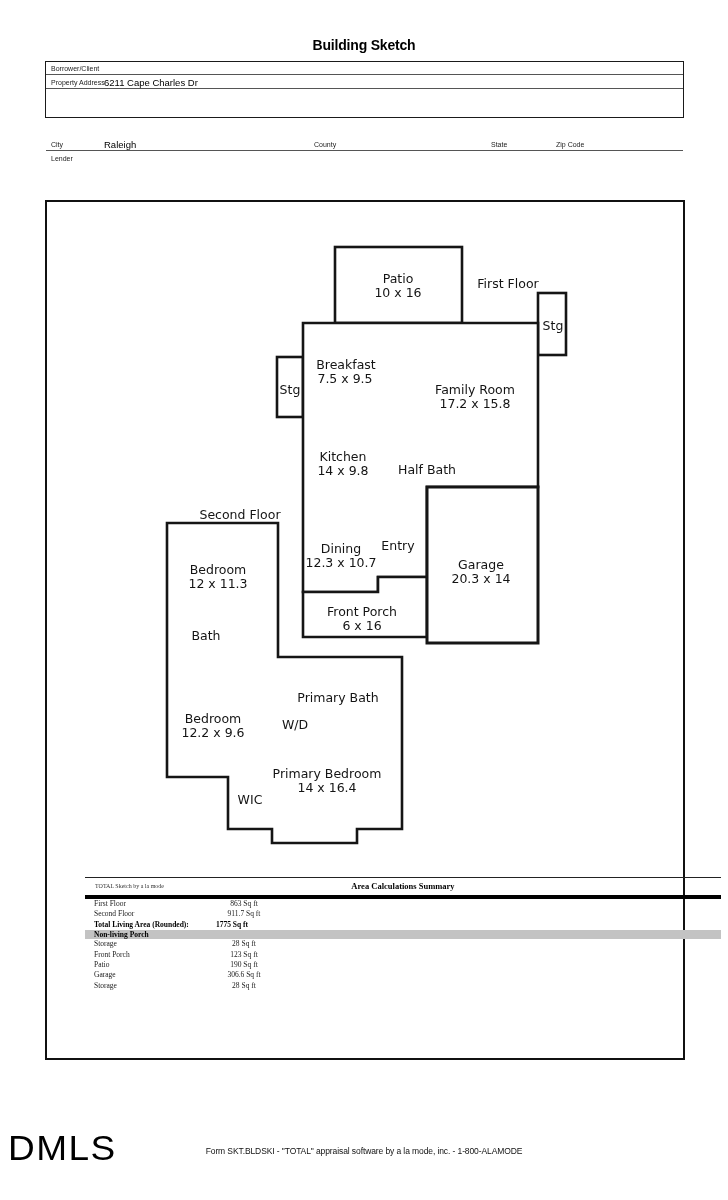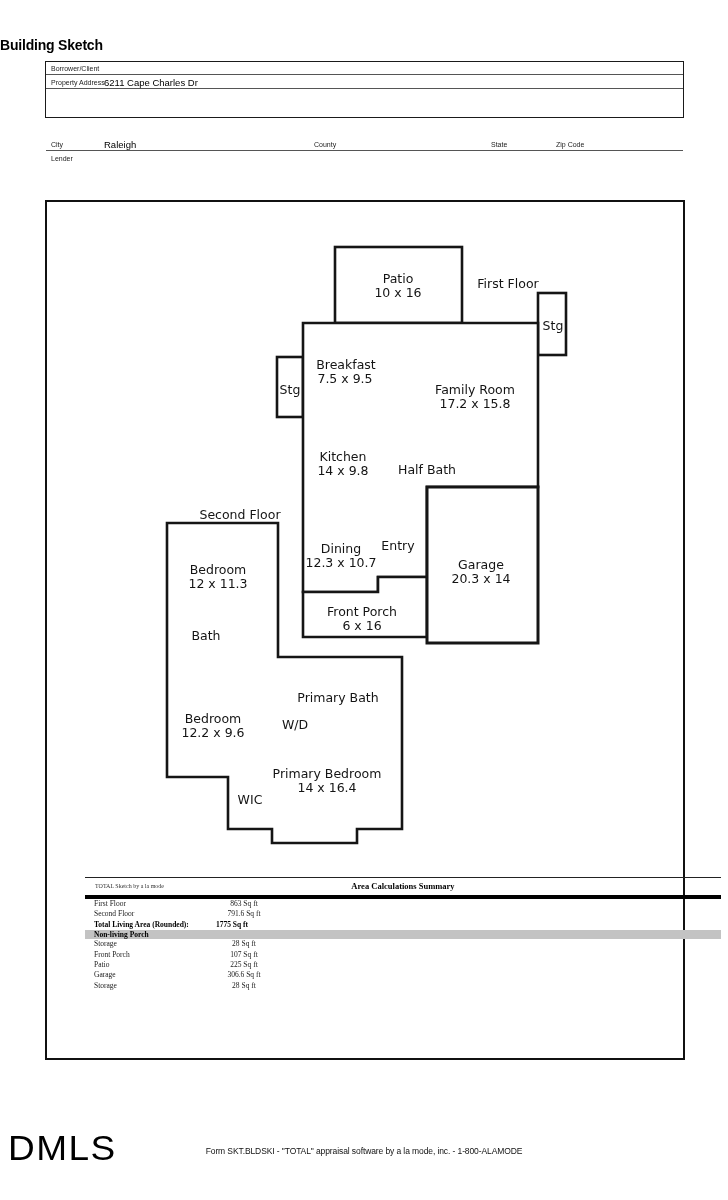--- a/index.html
+++ b/index.html
@@ -1,20 +1,20 @@
 <!DOCTYPE html>
 <html><head>
 <meta charset="utf-8">
 <style>
   html,body{margin:0;padding:0;background:#fff;}
   .page{position:relative;width:728px;height:1200px;background:#fff;overflow:hidden;
         font-family:"Liberation Sans",sans-serif;color:#111;}
 
   
-  .title{position:absolute;left:0;top:37px;width:728px;
+  .title{position:absolute;left:0;top:37px;width:728px;text-align:center;
          font-size:14px;font-weight:bold;letter-spacing:-.2px;color:#000;}
 
   
   .info-table{position:absolute;left:45px;top:61px;width:639px;height:57px;
               border:1.5px solid #1a1a1a;box-sizing:border-box;background:#fff;}
   .info-row{position:relative;width:100%;box-sizing:border-box;border-bottom:1px solid #555;}
   .info-row:last-child{border-bottom:none;}
   .info-row.r1{height:13px;}
   .info-row.r2{height:14px;}
   .info-row.r3{height:14px;margin-top:48px;}
@@ -133,39 +133,39 @@
       <span class="stitle">Area Calculations Summary</span>
     </div>
     <div class="blackbar"></div>
 
     <div class="srow">
       <span class="lab">First Floor</span>
       <span class="val">863 Sq ft</span>
     </div>
     <div class="srow">
       <span class="lab">Second Floor</span>
-      <span class="val">791.6 Sq ft</span>
+      <span class="val">911.7 Sq ft</span>
     </div>
     <div class="srow bold">
       <span class="lab">Total Living Area (Rounded):</span>
       <span class="val" style="width:294px">1775 Sq ft</span>
     </div>
 
     <div class="band">Non-living Porch</div>
     <div class="srow">
       <span class="lab">Storage</span>
       <span class="val">28 Sq ft</span>
     </div>
     <div class="srow">
       <span class="lab">Front Porch</span>
-      <span class="val">107 Sq ft</span>
+      <span class="val">123 Sq ft</span>
     </div>
     <div class="srow">
       <span class="lab">Patio</span>
-      <span class="val">225 Sq ft</span>
+      <span class="val">190 Sq ft</span>
     </div>
     <div class="srow">
       <span class="lab">Garage</span>
       <span class="val">306.6 Sq ft</span>
     </div>
     <div class="srow">
       <span class="lab">Storage</span>
       <span class="val">28 Sq ft</span>
     </div>
   </div>

